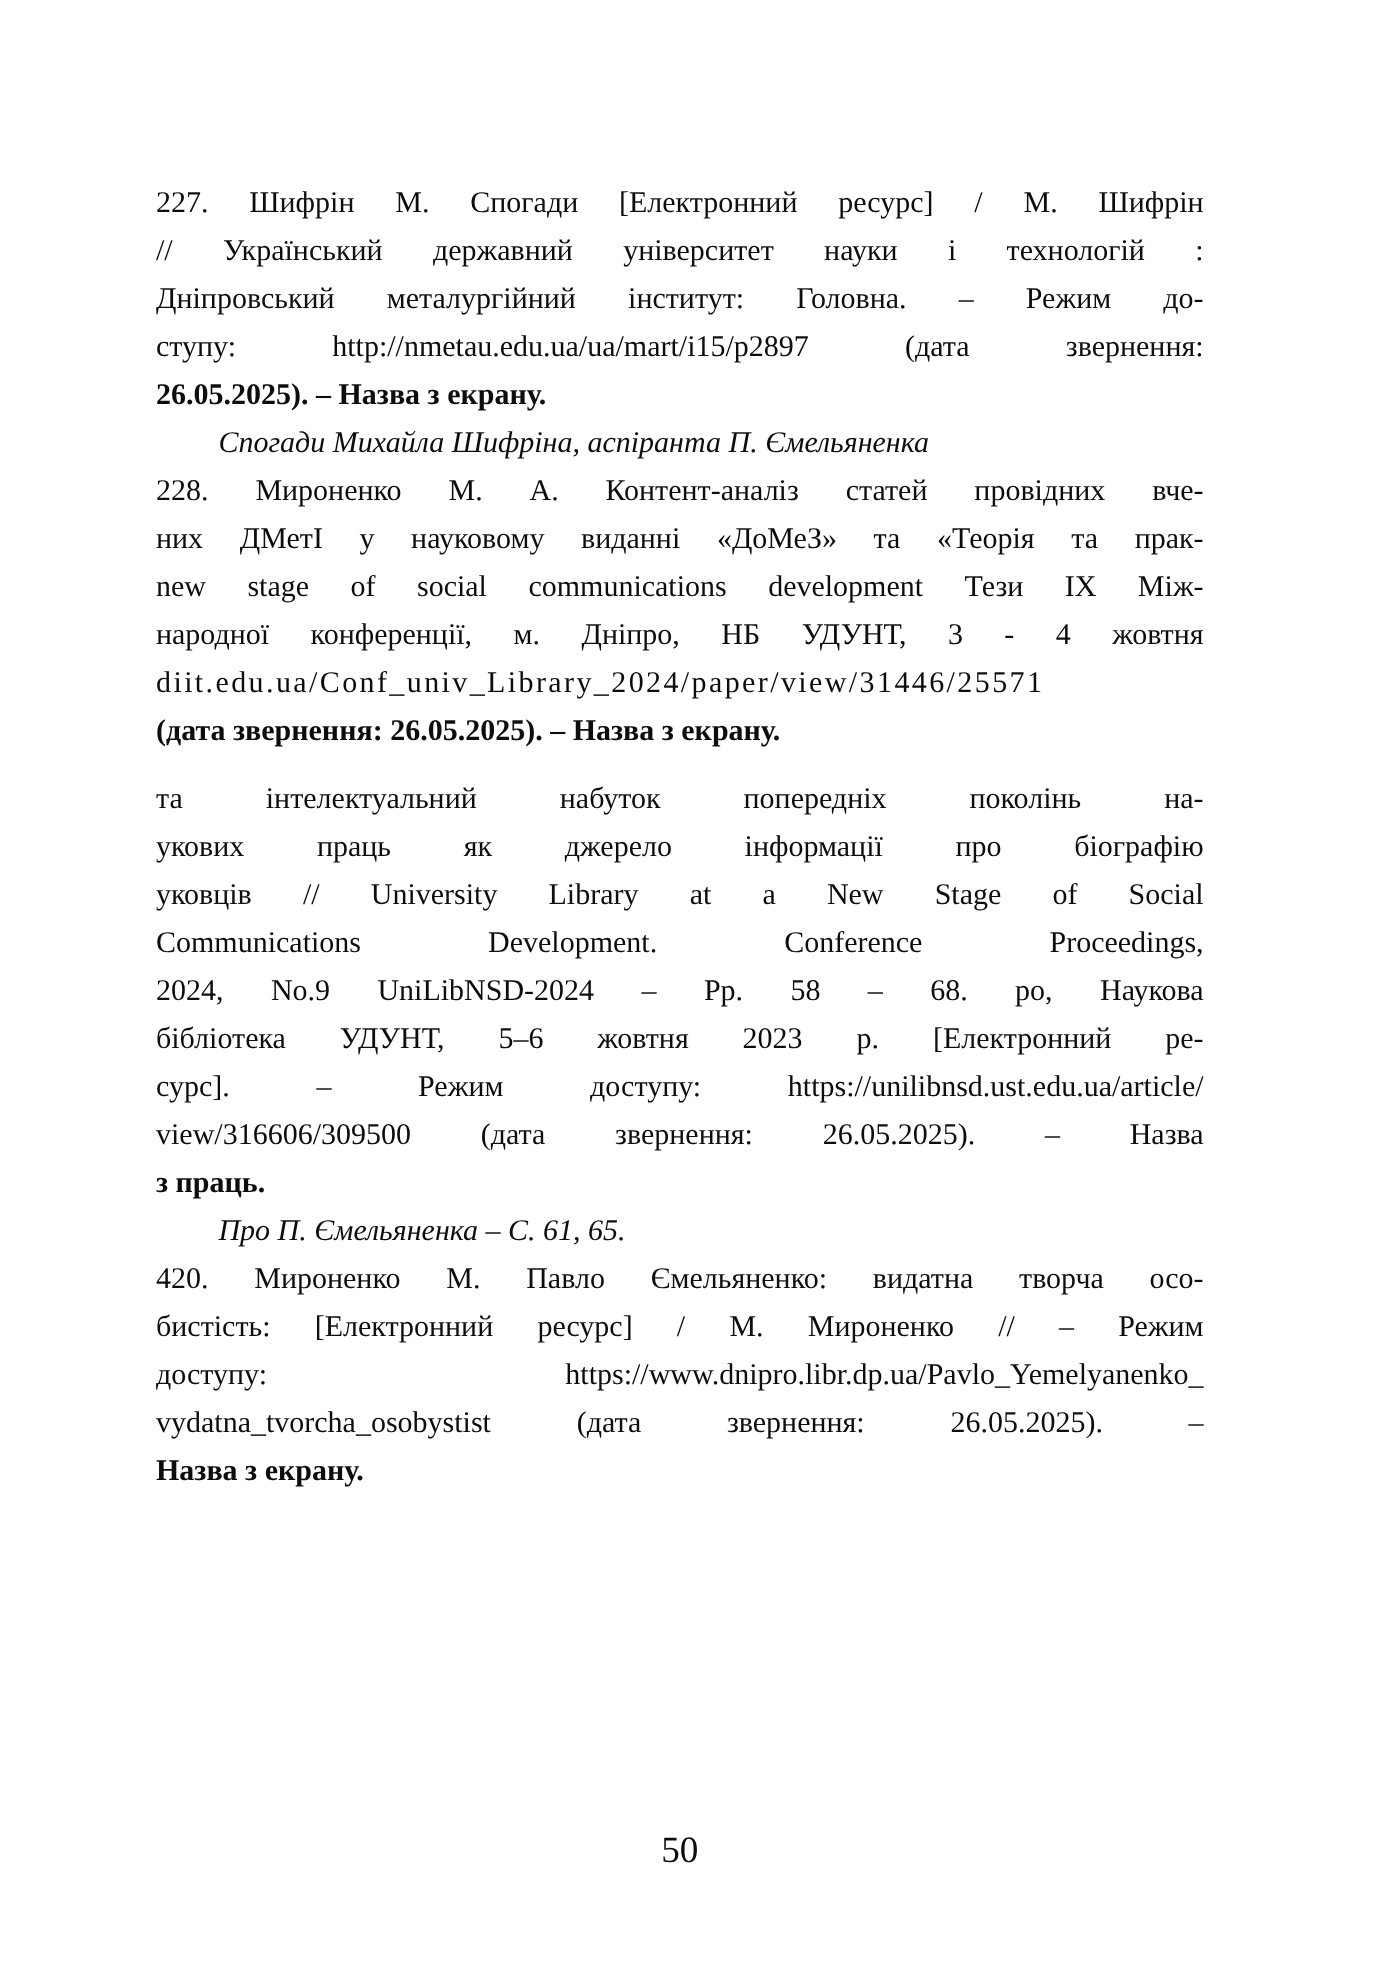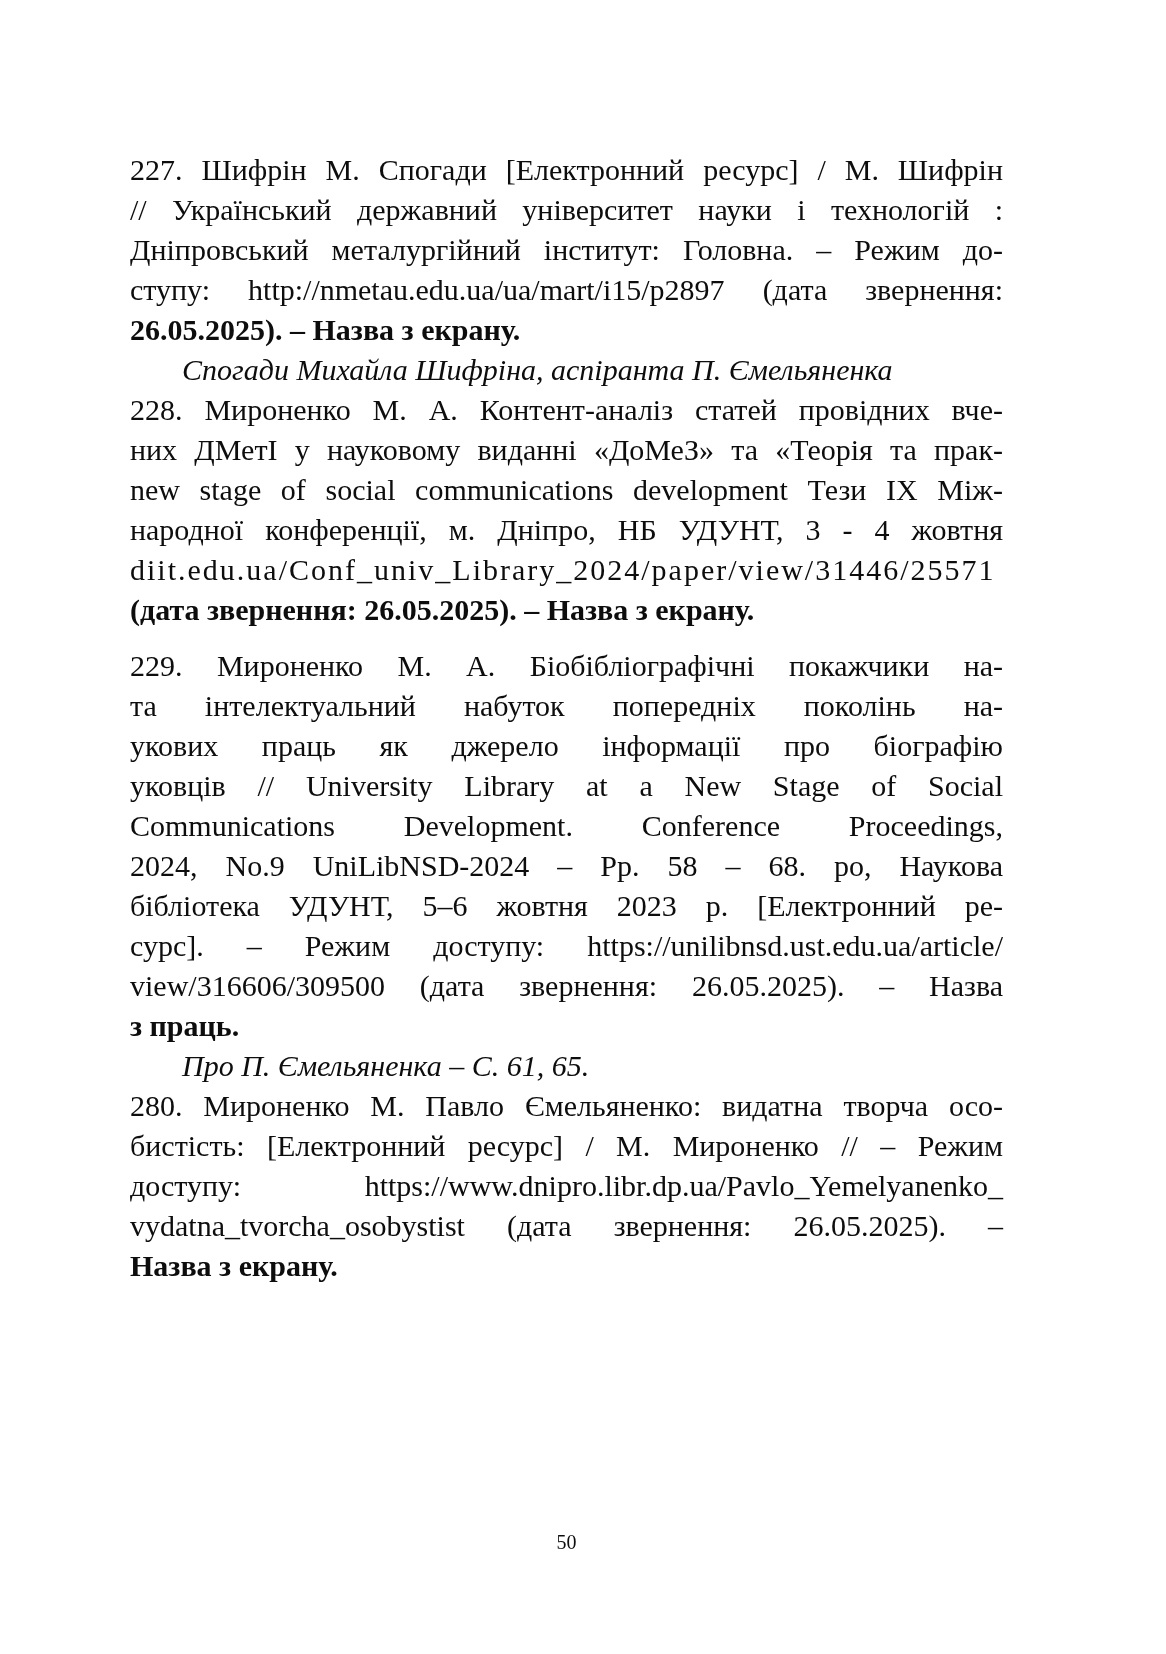--- a/index.html
+++ b/index.html
@@ -9,21 +9,21 @@
     background: #ffffff;
     position: relative;
     font-family: "Liberation Serif", serif;
     color: #0d0d0d;
   }
   .textblock {
     position: absolute;
     left: 130px;
     top: 150px;
     width: 873px;
-    font-size: 30px;
+    font-size: 25px;
     line-height: 40px;
   }
   .entry { margin: 0; }
   .line {
     height: 40px;
     text-align: justify;
     text-align-last: justify;
   }
   .line.last {
     text-align: left;
@@ -37,21 +37,21 @@
     padding-left: 52px;
   }
   .gap-before { margin-top: 16px; }
   .url-line { letter-spacing: 2px; }
   .pagenum {
     position: absolute;
     top: 1522px;
     left: 130px;
     width: 873px;
     text-align: center;
-    font-size: 20px;
+    font-size: 31px;
     line-height: 40px;
   }
 </style>
 </head>
 <body>
 
 <main class="textblock">
 
   <section class="entry">
     <div class="line">227. Шифрін М. Спогади [Електронний ресурс] / М. Шифрін</div>
@@ -66,36 +66,35 @@
   <section class="entry">
     <div class="line">228. Мироненко М. А. Контент-аналіз статей провідних вче-</div>
     <div class="line">них ДМетІ у науковому виданні «ДоМеЗ» та «Теорія та прак-</div>
     <div class="line">new stage of social communications development Тези IX Між-</div>
     <div class="line">народної конференції, м. Дніпро, НБ УДУНТ, 3 - 4 жовтня</div>
     <div class="line url-line">diit.edu.ua/Conf_univ_Library_2024/paper/view/31446/25571</div>
     <div class="line last">(дата звернення: 26.05.2025). – Назва з екрану.</div>
   </section>
 
   <section class="entry gap-before">
-    <div class="line">229. Мироненко М. А. Біобібліографічні покажчики на-</div>
     <div class="line">та інтелектуальний набуток попередніх поколінь на-</div>
     <div class="line">укових праць як джерело інформації про біографію</div>
     <div class="line">уковців // University Library at a New Stage of Social</div>
     <div class="line">Communications Development. Conference Proceedings,</div>
     <div class="line">2024, No.9 UniLibNSD-2024 – Pp. 58 – 68. ро, Наукова</div>
     <div class="line">бібліотека УДУНТ, 5–6 жовтня 2023 р. [Електронний ре-</div>
     <div class="line">сурс]. – Режим доступу: https://unilibnsd.ust.edu.ua/article/</div>
     <div class="line">view/316606/309500 (дата звернення: 26.05.2025). – Назва</div>
     <div class="line last">з праць.</div>
   </section>
 
   <div class="annotation">Про П. Ємельяненка – С. 61, 65.</div>
 
   <section class="entry">
-    <div class="line">280. Мироненко М. Павло Ємельяненко: видатна творча осо-</div>
+    <div class="line">420. Мироненко М. Павло Ємельяненко: видатна творча осо-</div>
     <div class="line">бистість: [Електронний ресурс] / М. Мироненко // – Режим</div>
     <div class="line">доступу: https://www.dnipro.libr.dp.ua/Pavlo_Yemelyanenko_</div>
     <div class="line">vydatna_tvorcha_osobystist (дата звернення: 26.05.2025). –</div>
     <div class="line last">Назва з екрану.</div>
   </section>
 
 </main>
 
 <div class="pagenum">50</div>
 

